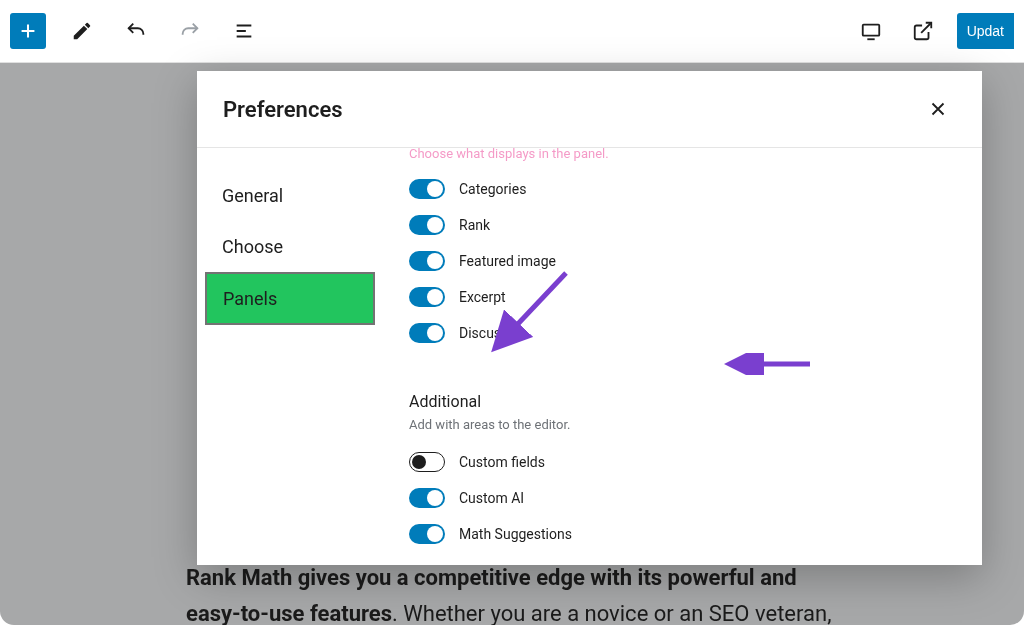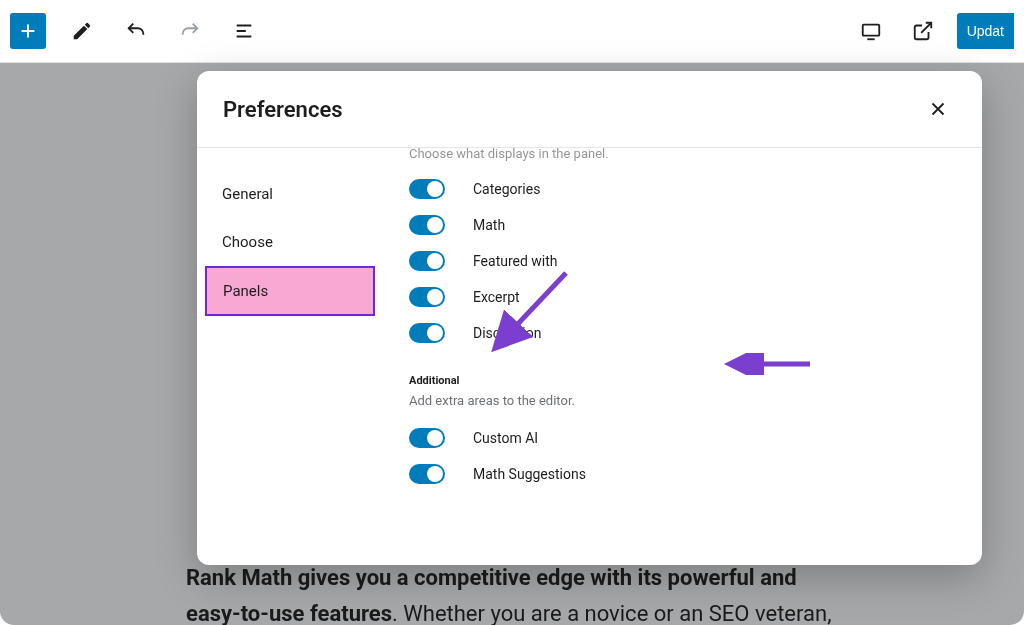--- a/index.html
+++ b/index.html
@@ -16,42 +16,42 @@
   .tb-icon.dim { color:#9aa0a6; }
   .tb-icon svg { width:22px; height:22px; }
   .update-btn { background:#007cba; color:#fff; border:none; height:36px; padding:0 10px; border-radius:3px 0 0 3px; font-size:14px; }
 
   
   .page-bg { position:absolute; top:63px; left:0; right:0; bottom:0; background:#a7a8a9; }
   .bg-text { position:absolute; left:186px; top:497px; right:120px; font-size:22px; line-height:1.65; color:#1b1b1b; }
   .bg-text .bold { font-weight:700; }
 
   
-  .modal { position:absolute; left:197px; top:71px; width:785px; height:494px; background:#fff; border-radius:12px; box-shadow:0 12px 40px rgba(0,0,0,.25); display:flex; flex-direction:column; overflow:hidden; }
+  .modal { position:absolute; left:197px; top:71px; width:785px; height:494px; background:#fff; border-radius:0; box-shadow:0 12px 40px rgba(0,0,0,.25); display:flex; flex-direction:column; overflow:hidden; }
   .modal-head { height:77px; display:flex; align-items:center; padding:0 26px; border-bottom:1px solid #e5e5e5; }
   .modal-title { font-size:22px; font-weight:600; color:#1e1e1e; }
   .modal-close { margin-left:auto; width:36px; height:36px; display:flex; align-items:center; justify-content:center; }
   .modal-close svg { width:22px; height:22px; }
   .modal-body { flex:1; display:flex; overflow:hidden; }
 
   
   .tabs { width:178px; padding:22px 0 0 8px; }
-  .tab { padding:14px 16px; font-size:15px; color:#1e1e1e; cursor:pointer; border:1px solid transparent; }
-  .tab.active { border:2px solid #6d28d9; background:#f9a8d4; font-weight:400; }
+  .tab { padding:14px 16px; font-size:18px; color:#1e1e1e; cursor:pointer; border:1px solid transparent; }
+  .tab.active { border:2px solid #737373; background:#22c55e; font-weight:400; }
 
   
   .content { flex:1; padding:0 24px 24px 34px; overflow-y:auto; }
-  .hint { font-size:13px; color:#404040; margin-top:-2px; margin-bottom:10px; }
-  .toggle-row { display:flex; align-items:center; gap:28px; height:36px; }
+  .hint { font-size:13px; color:#ec4899; margin-top:-2px; margin-bottom:10px; }
+  .toggle-row { display:flex; align-items:center; gap:14px; height:36px; }
   .toggle { width:36px; height:20px; border-radius:10px; position:relative; background:#007cba; flex:0 0 36px; }
   .toggle::after { content:""; position:absolute; top:2px; right:2px; width:16px; height:16px; background:#fff; border-radius:50%; }
   .toggle.off { background:#fff; border:1.5px solid #1e1e1e; }
   .toggle.off::after { background:#1e1e1e; top:1.5px; left:1.5px; right:auto; width:14px; height:14px; }
   .row-label { font-size:14px; color:#1e1e1e; }
-  .section-title { font-size:11px; font-weight:700; margin-top:23px; margin-bottom:6px; color:#1e1e1e; }
+  .section-title { font-size:16px; font-weight:400; margin-top:41px; margin-bottom:6px; color:#1e1e1e; }
   .section-sub { font-size:13px; color:#6e7277; margin-bottom:12px; }
 
   
   .arrow { position:absolute; pointer-events:none; }
 
   
   .round-mask { position:absolute; inset:0; border-radius:14px; box-shadow:0 0 0 20px #fff; pointer-events:none; }
 </style>
 </head>
 <body>
@@ -128,38 +128,42 @@
     </div>
     <div class="content">
       <div class="hint" style="opacity:.55">Choose what displays in the panel.</div>
 
       <div class="toggle-row">
         <div class="toggle"></div>
         <div class="row-label">Categories</div>
       </div>
       <div class="toggle-row">
         <div class="toggle"></div>
-        <div class="row-label">Math</div>
+        <div class="row-label">Rank</div>
       </div>
       <div class="toggle-row">
         <div class="toggle"></div>
-        <div class="row-label">Featured with</div>
+        <div class="row-label">Featured image</div>
       </div>
       <div class="toggle-row">
         <div class="toggle"></div>
         <div class="row-label">Excerpt</div>
       </div>
       <div class="toggle-row">
         <div class="toggle"></div>
         <div class="row-label">Discussion</div>
       </div>
 
       <div class="section-title">Additional</div>
-      <div class="section-sub">Add extra areas to the editor.</div>
+      <div class="section-sub">Add with areas to the editor.</div>
 
+      <div class="toggle-row">
+        <div class="toggle off"></div>
+        <div class="row-label">Custom fields</div>
+      </div>
       <div class="toggle-row">
         <div class="toggle"></div>
         <div class="row-label">Custom AI</div>
       </div>
       <div class="toggle-row">
         <div class="toggle"></div>
         <div class="row-label">Math Suggestions</div>
       </div>
     </div>
   </div>

